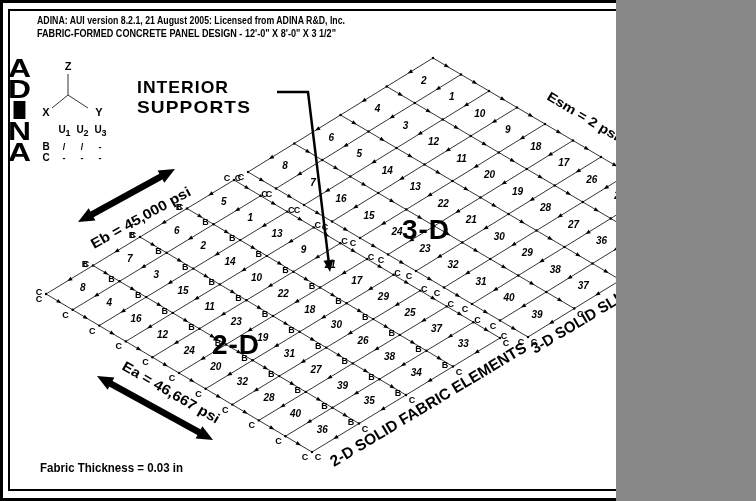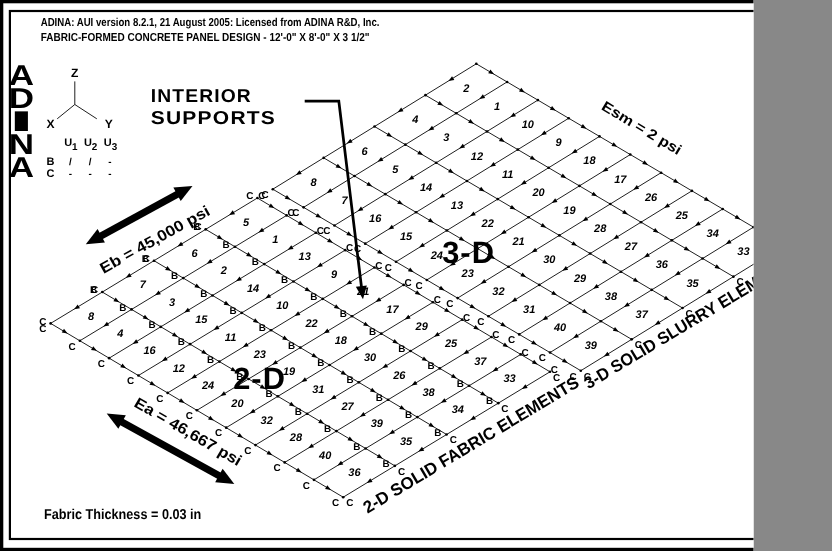--- a/index.html
+++ b/index.html
@@ -1,16 +1,16 @@
 <!DOCTYPE html>
 <html><head>
 <meta charset="utf-8">
 <style>
   html,body{margin:0;padding:0;background:#888;}
-  .page{width:685px;height:501px;position:relative;background:#fff;overflow:hidden;
+  .page{width:616px;height:501px;position:relative;background:#fff;overflow:hidden;
         font-family:"Liberation Sans", sans-serif;}
   svg{position:absolute;left:0;top:0;}
   text{fill:#000;font-family:"Liberation Sans", sans-serif;}
   .hdr{font-size:10.5px;font-weight:bold;}
   .num{font-size:10px;font-style:italic;font-weight:bold;}
   .bc{font-size:9px;font-weight:bold;}
   .redcall{font-size:17px;font-weight:bold;letter-spacing:1px;}
   .redbig{font-size:28px;font-weight:bold;letter-spacing:1px;}
   .rotlab{font-size:15.5px;font-weight:bold;}
   .mat{font-size:14px;font-weight:bold;}

